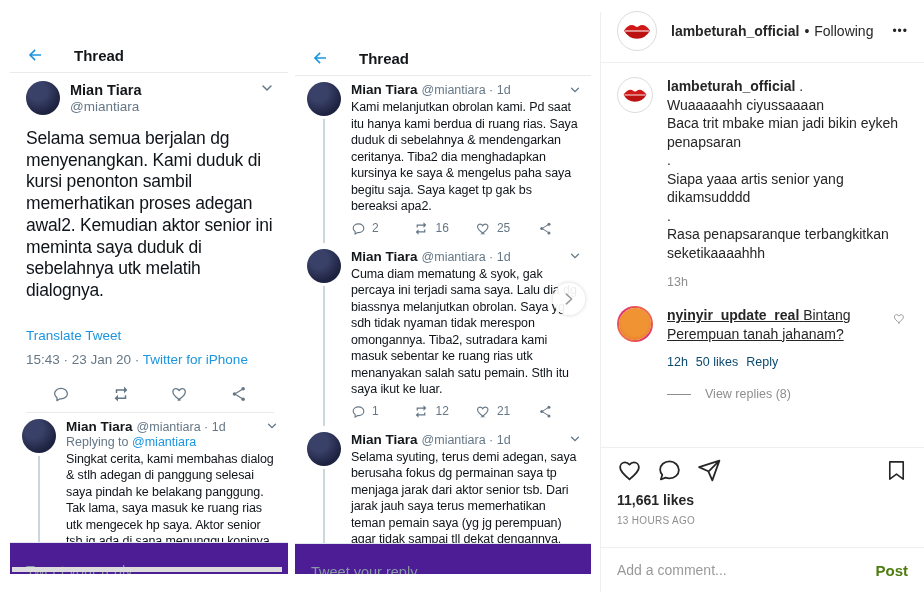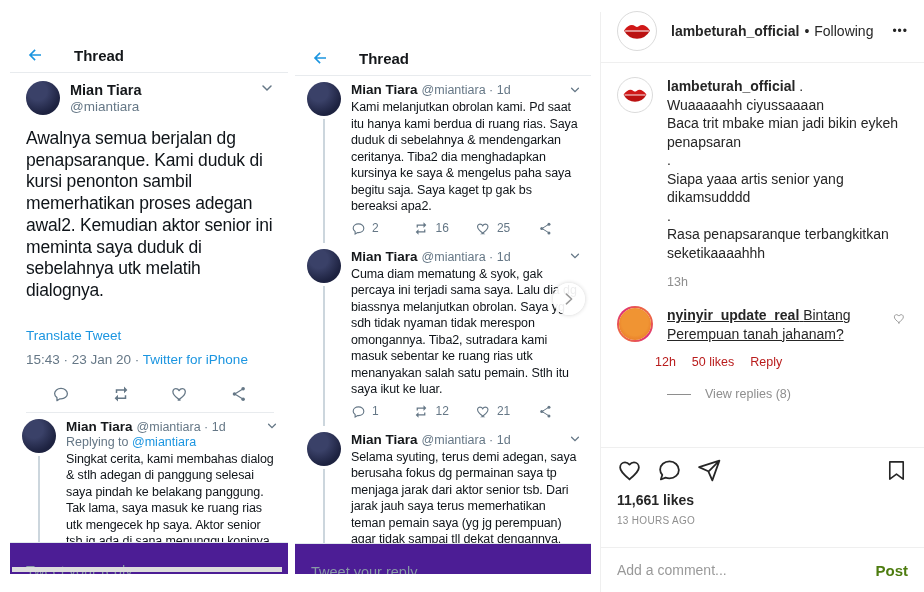--- a/index.html
+++ b/index.html
@@ -81,21 +81,21 @@
   .ig-body { position:absolute; left:0; right:0; top:63px; height:384px; overflow:hidden; padding:14px 16px 0; }
   .cap-row, .cmt-row { display:flex; align-items:flex-start; }
   .cap-text { margin-left:14px; font-size:14px; line-height:18.5px; max-width:234px; }
   .cap-text .u { font-weight:bold; }
   .cap-time { margin-left:50px; margin-top:13px; font-size:12.5px; color:#8e8e8e; }
 
   .cmt-row { margin-top:17px; position:relative;text-decoration:underline; }
   .cmt-text { margin-left:14px; font-size:14px; line-height:18.5px; max-width:212px; }
   .cmt-text .u { font-weight:bold; }
   .cmt-like { position:absolute; right:2px; top:6px; }
-  .cmt-meta { margin-left:38px; margin-top:12px; font-size:12.5px; color:#b91c1c; display:flex; gap:16px; }
+  .cmt-meta { margin-left:50px; margin-top:12px; font-size:12.5px; color:#0c4a6e; display:flex; gap:8px; }
   .view-replies { margin-left:50px; margin-top:18px; font-size:12.5px; color:#8e8e8e; display:flex; align-items:center; gap:14px; }
   .view-replies .dash { width:24px; height:1px; background:#8e8e8e; display:inline-block; }
 
   .ig-actions { position:absolute; left:0; right:0; top:447px; border-top:1px solid #efefef; padding:10px 16px 0; }
   .act-icons { display:flex; align-items:center; gap:15px; }
   .act-icons .spacer { flex:1; }
   .likes { margin-top:9px; font-size:14px; font-weight:bold; }
   .post-age { margin-top:7px; font-size:10px; color:#8e8e8e; letter-spacing:0.3px; }
 
   .ig-addcmt { position:absolute; left:0; right:0; top:547px; height:45px; border-top:1px solid #efefef;
@@ -128,21 +128,21 @@
           <div class="t1-names">
             <div class="nm">Mian Tiara</div>
             <div class="hd">@miantiara</div>
           </div>
           <span style="margin-left:auto">
             <svg width="14" height="14" viewBox="0 0 14 14">
                 <path d="M3 5l4 4 4-4" stroke="#657786" stroke-width="1.5" fill="none" stroke-linecap="round"></path>
               </svg>
           </span>
         </div>
-        <div class="t1-text">Awalnya semua berjalan dg penapsaranque. Kami duduk di kursi penonton sambil memerhatikan proses adegan awal2. Kemudian aktor senior ini meminta saya duduk di sebelahnya utk melatih dialognya.</div>
+        <div class="t1-text">Selama semua berjalan dg menyenangkan. Kami duduk di kursi penonton sambil memerhatikan proses adegan awal2. Kemudian aktor senior ini meminta saya duduk di sebelahnya utk melatih dialognya.</div>
         <div class="t1-translate">Translate Tweet</div>
         <div class="t1-time"><span>15:43 · 23 Jan 20 · </span><span class="src">Twitter for iPhone</span></div>
         <div class="t1-acts">
           <span>
               <svg width="18" height="18" viewBox="0 0 24 24">
                 <path d="M12 4.5C7.2 4.5 3.5 7.6 3.5 11.4c0 2.2 1.2 4.1 3.1 5.4v4.1l4-2.5c.5.1.9.1 1.4.1 4.8 0 8.5-3.1 8.5-6.9S16.8 4.5 12 4.5z" stroke="#657786" stroke-width="1.7" fill="none" stroke-linejoin="round"></path>
               </svg>
             </span>
           <span>
               <svg width="20" height="18" viewBox="0 0 24 24">

